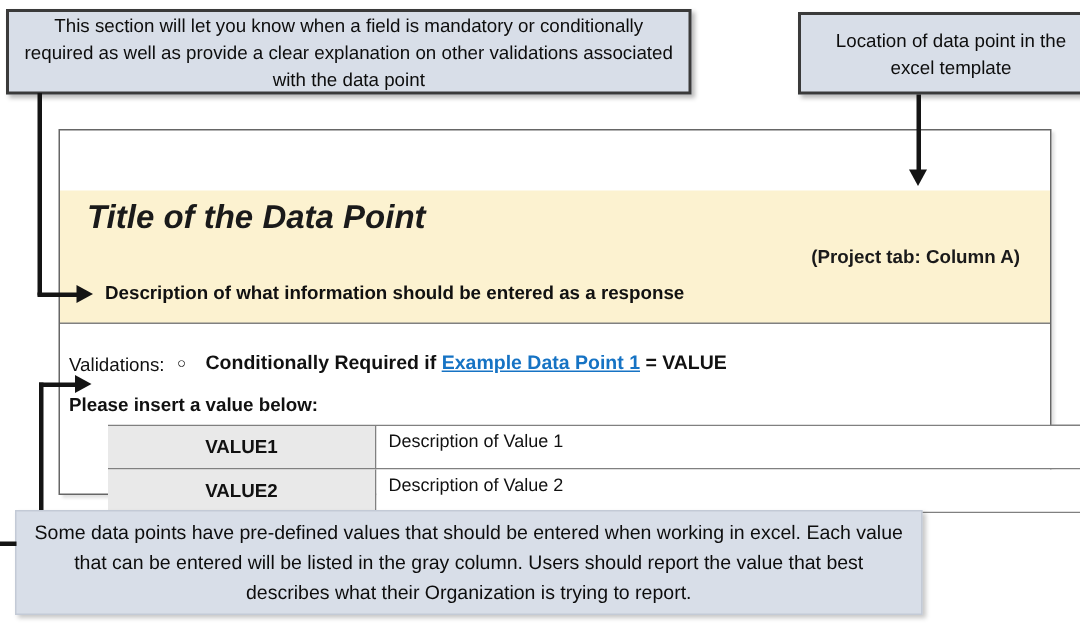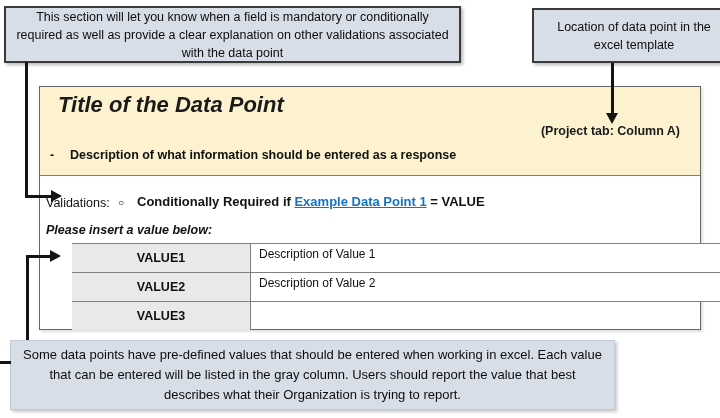--- a/index.html
+++ b/index.html
@@ -53,40 +53,41 @@
   .doc{
     position:absolute;left:39px;top:86px;width:662px;height:244px;
     border:1px solid var(--doc-border);
     box-sizing:border-box;background:#ffffff;
     box-shadow:2px 2px 2px rgba(0,0,0,0.12);
   }
   .doc-header{
     position:relative;height:89px;background:var(--header-bg);
     border-bottom:1px solid var(--grid);
     box-sizing:border-box;
+    margin-top:40px;
   }
   .doc-title{
     position:absolute;left:18px;top:5px;
     font-size:22px;font-weight:bold;font-style:italic;color:#1a1a1a;
   }
   .doc-location{
     position:absolute;right:20px;top:37px;
     font-size:12.5px;font-weight:bold;color:#1a1a1a;
   }
   .doc-desc-bullet{position:absolute;left:10px;top:61px;font-size:12.5px;font-weight:bold;}
   .doc-desc{position:absolute;left:30px;top:61px;font-size:12.5px;font-weight:bold;}
 
   .doc-validations{
     position:relative;height:67px;background:#ffffff;box-sizing:border-box;
   }
   .validations-label{position:absolute;left:6px;top:4px;font-size:12.5px;margin-top:16px;}
   .validation-bullet{position:absolute;left:78px;top:21px;font-size:10px;font-weight:bold;}
   .validation-rule{position:absolute;left:97px;top:18px;font-size:13px;font-weight:bold;}
   .validation-rule a{color:var(--link);text-decoration:underline;font-weight:bold;cursor:pointer;}
-  .insert-prompt{position:absolute;left:6px;top:47px;font-size:12.5px;font-weight:bold;font-style:italic;}
+  .insert-prompt{position:absolute;left:6px;top:47px;font-size:12.5px;font-weight:bold;}
 
   .doc-table{width:100%;margin-left:32px;}
   .doc-row{
     display:flex;height:29px;box-sizing:border-box;
     border-top:1px solid var(--grid);
   }
   .cell-value{
     width:179px;flex:0 0 179px;box-sizing:border-box;
     background:var(--value-bg);
     border-right:1px solid var(--grid);

